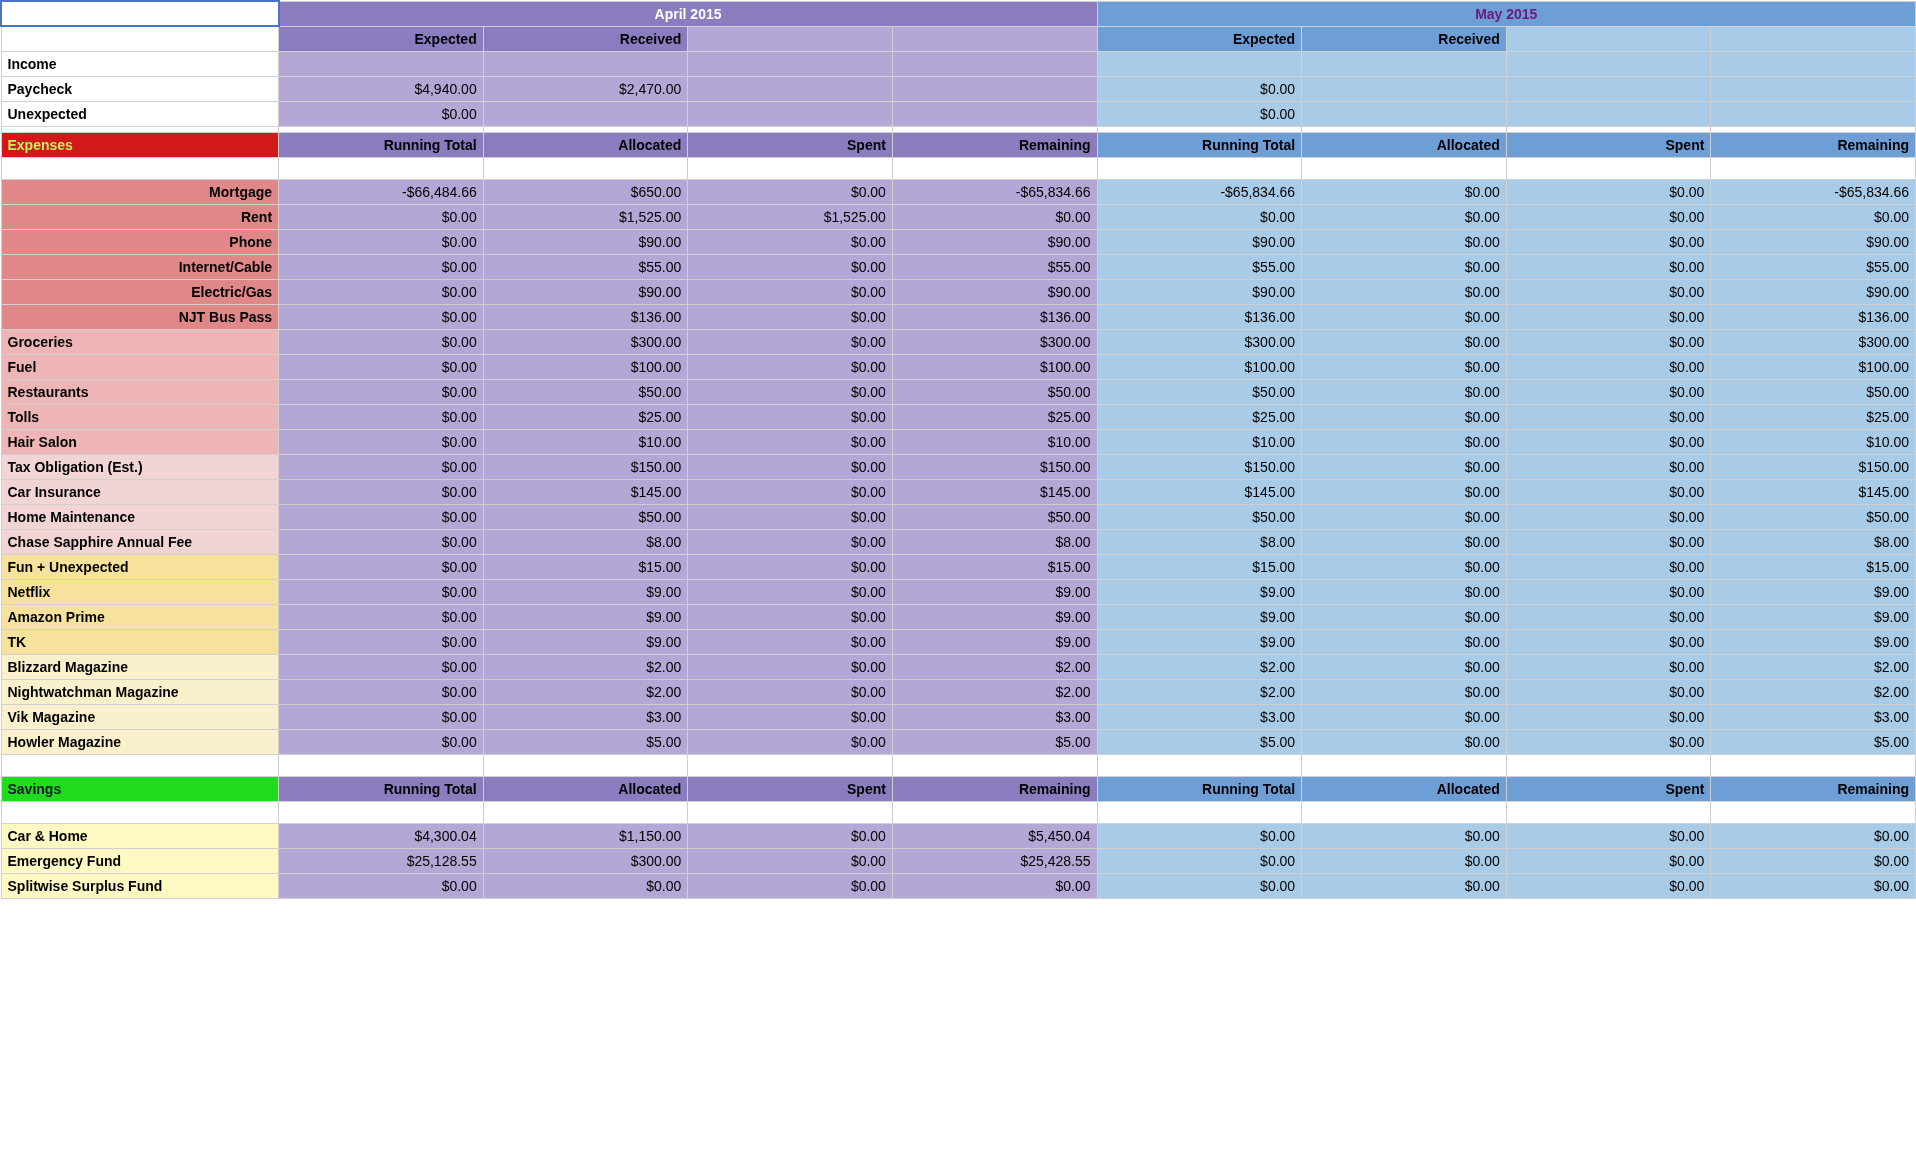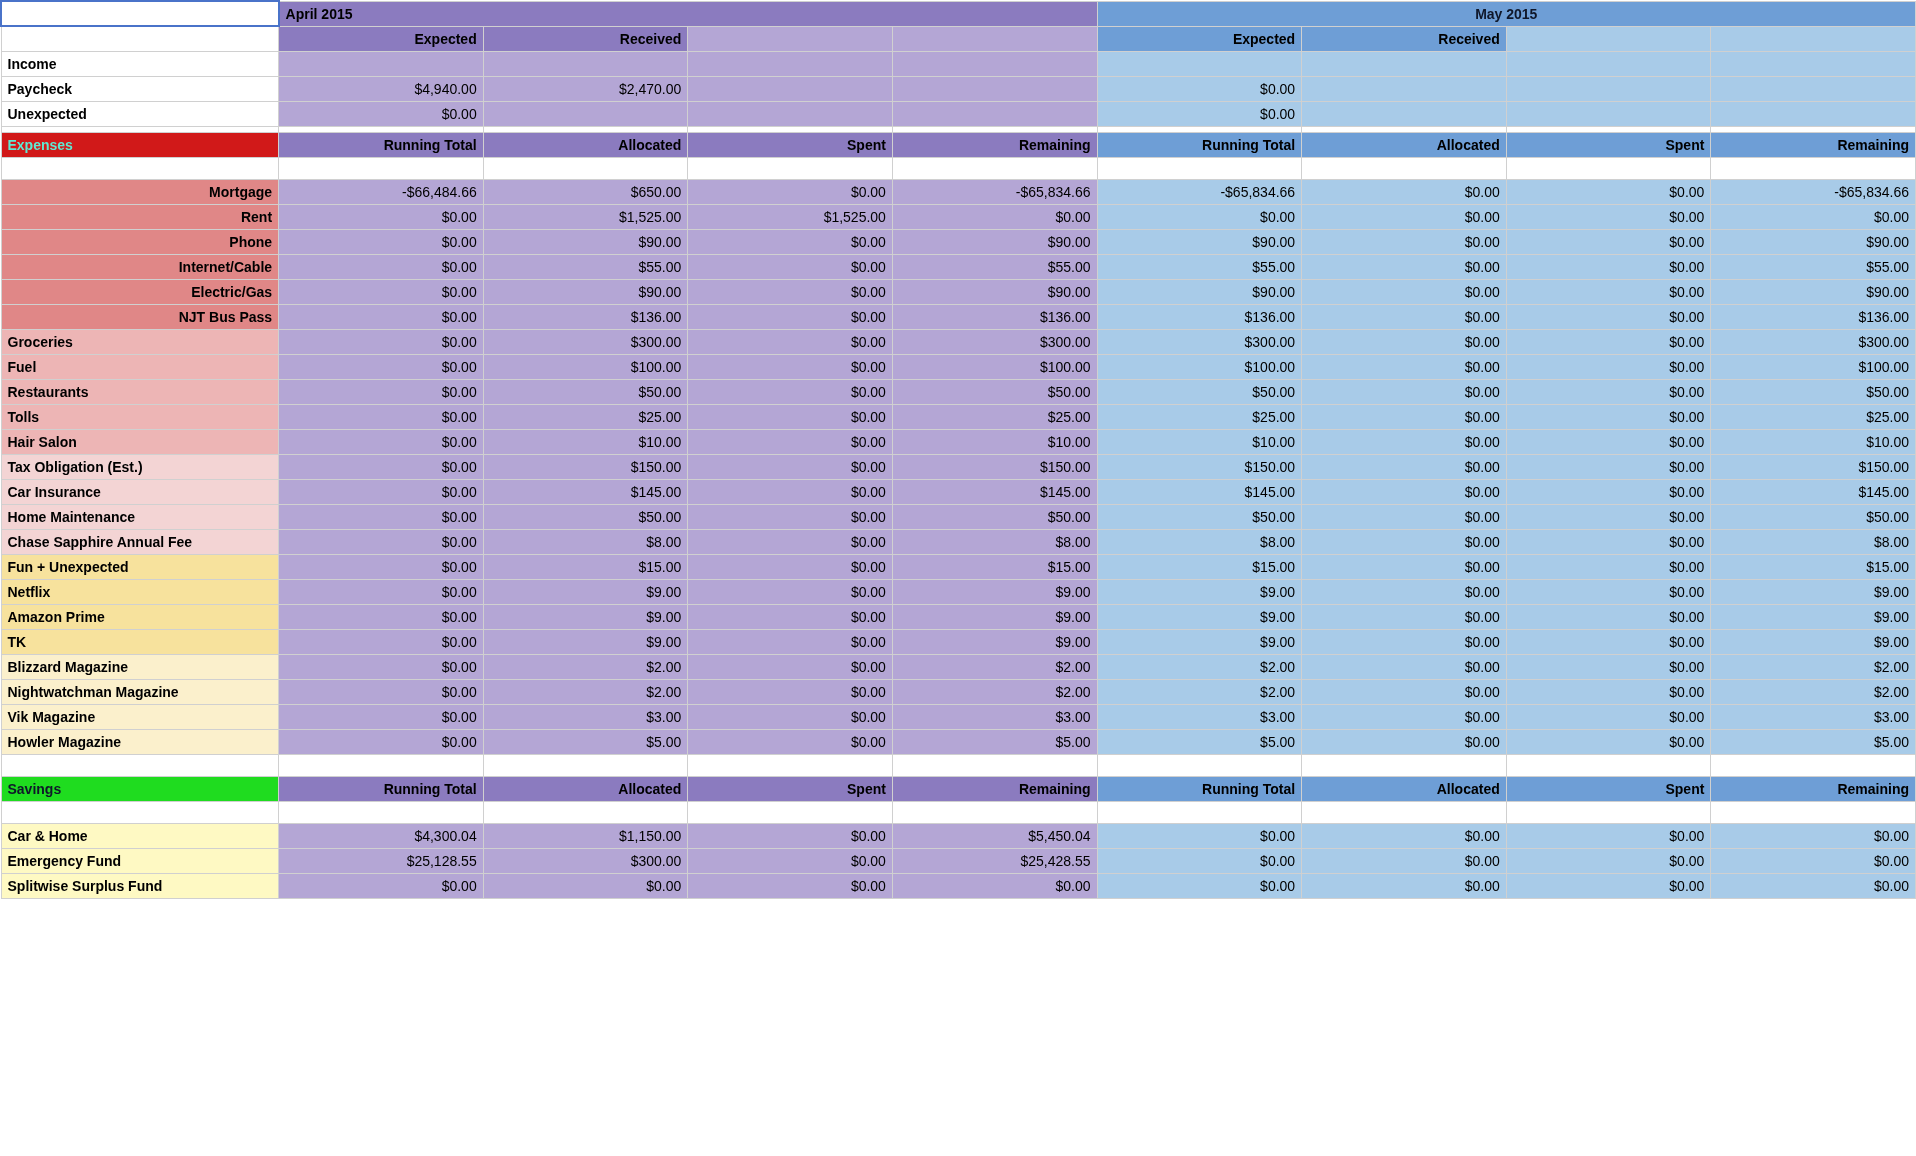--- a/index.html
+++ b/index.html
@@ -24,33 +24,33 @@
   }
   
   col.c0 { width: 14.5%; }
   col.c1, col.c2, col.c3, col.c4,
   col.c5, col.c6, col.c7, col.c8 { width: 10.6875%; }
 
   .num { text-align: right; }
   .bold { font-weight: bold; }
 
   
-  .hdr-apr { background: #8b7bbf; color: #000000; font-weight: bold; text-align: left; }
-  .hdr-may { background: #6e9ed6; color: #0f172a; font-weight: bold; text-align: center; }
+  .hdr-apr { background: #8b7bbf; color: #ffffff; font-weight: bold; text-align: center; }
+  .hdr-may { background: #6e9ed6; color: #701a75; font-weight: bold; text-align: center; }
 
   
   .sh-apr { background: #8b7bbf; color: #000; font-weight: bold; text-align: right; }
   .sh-may { background: #6e9ed6; color: #000; font-weight: bold; text-align: right; }
 
   
   .bg-aprL { background: #b4a6d5; }
   .bg-mayL { background: #a8cbe8; }
 
   
-  .sec-expenses { background: #d11919; color: #5eead4; font-weight: bold; }
+  .sec-expenses { background: #d11919; color: #bef264; font-weight: bold; }
   .sec-savings  { background: #1fdc1f; color: #0f172a; font-weight: bold; }
 
   
   .lbl-red1 { background: #e08787; font-weight: bold; text-align: right; }
   .lbl-red2 { background: #edb5b5; font-weight: bold; margin-top: 46px; }
   .lbl-red3 { background: #f3d4d4; font-weight: bold; margin-left: 40px; }
   .lbl-yel1 { background: #f7e29d; font-weight: bold; }
   .lbl-yel2 { background: #fbf0cc; font-weight: bold; }
   .lbl-grn  { background: #fef9c3; font-weight: bold; }
 

